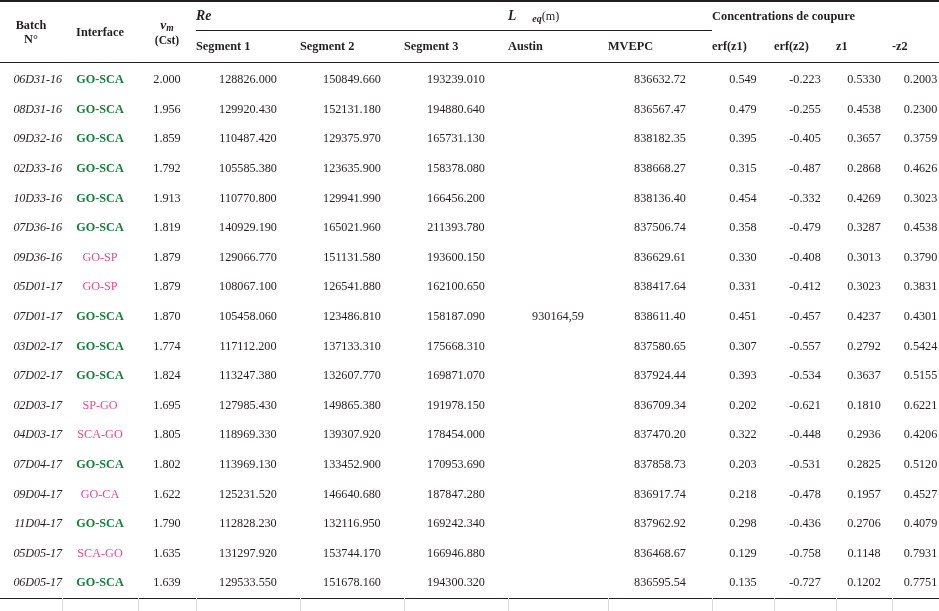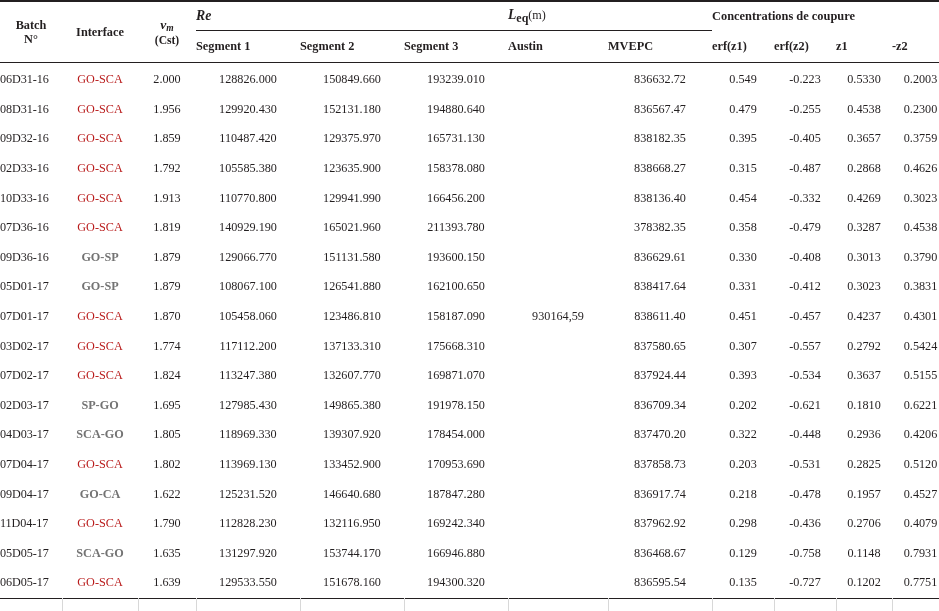--- a/index.html
+++ b/index.html
@@ -94,23 +94,25 @@
     font-style: italic;
     font-weight: bold;
     font-size: 13.8px;
   }
   .leq-sym {
     font-style: italic;
     font-weight: bold;
     font-size: 13.6px;
   }
   .leq-sub {
-    font-weight: bold;
-    font-size: 12px;
+    font-style: italic;
+    font-weight: bold;
+    font-size: 10px;
     vertical-align: -0.22em;
+    margin-left: 16px;
   }
   .leq-unit {
     font-weight: normal;
     font-size: 12.2px;
     font-style: normal;
   }
   .conc-title {
     font-weight: bold;
     font-size: 12.4px;
   }
@@ -119,24 +121,24 @@
   tbody td {
     text-align: center;
     padding: 0;
     height: 29.6px;
     vertical-align: middle;
     font-size: 12.2px;
     white-space: nowrap;
   }
   tbody tr:first-child td { padding-top: 2px; }
 
-  td.batch   { text-align: left; letter-spacing: -0.1px; }
+  td.batch   { text-align: right; letter-spacing: -0.1px; font-style: italic; }
   td.iface   { font-weight: normal; }
-  td.iface.blue { color: #b91c1c; }
-  td.iface.red  { color: #737373; font-weight: bold; }
+  td.iface.blue { color: #15803d; font-weight: bold; }
+  td.iface.red  { color: #ec4899; }
 
   .bottom-rule-row td {
     height: 0;
     padding: 0;
     border-top: 1.6px solid #231f20;
   }
 
   
   .tickbar {
     position: absolute;
@@ -286,21 +288,21 @@
           <td>0.3023</td>
         </tr>
         <tr>
           <td class="batch">07D36-16</td>
           <td class="iface blue">GO-SCA</td>
           <td>1.819</td>
           <td>140929.190</td>
           <td>165021.960</td>
           <td>211393.780</td>
           <td></td>
-          <td>378382.35</td>
+          <td>837506.74</td>
           <td>0.358</td>
           <td>-0.479</td>
           <td>0.3287</td>
           <td>0.4538</td>
         </tr>
         <tr>
           <td class="batch">09D36-16</td>
           <td class="iface red">GO-SP</td>
           <td>1.879</td>
           <td>129066.770</td>

